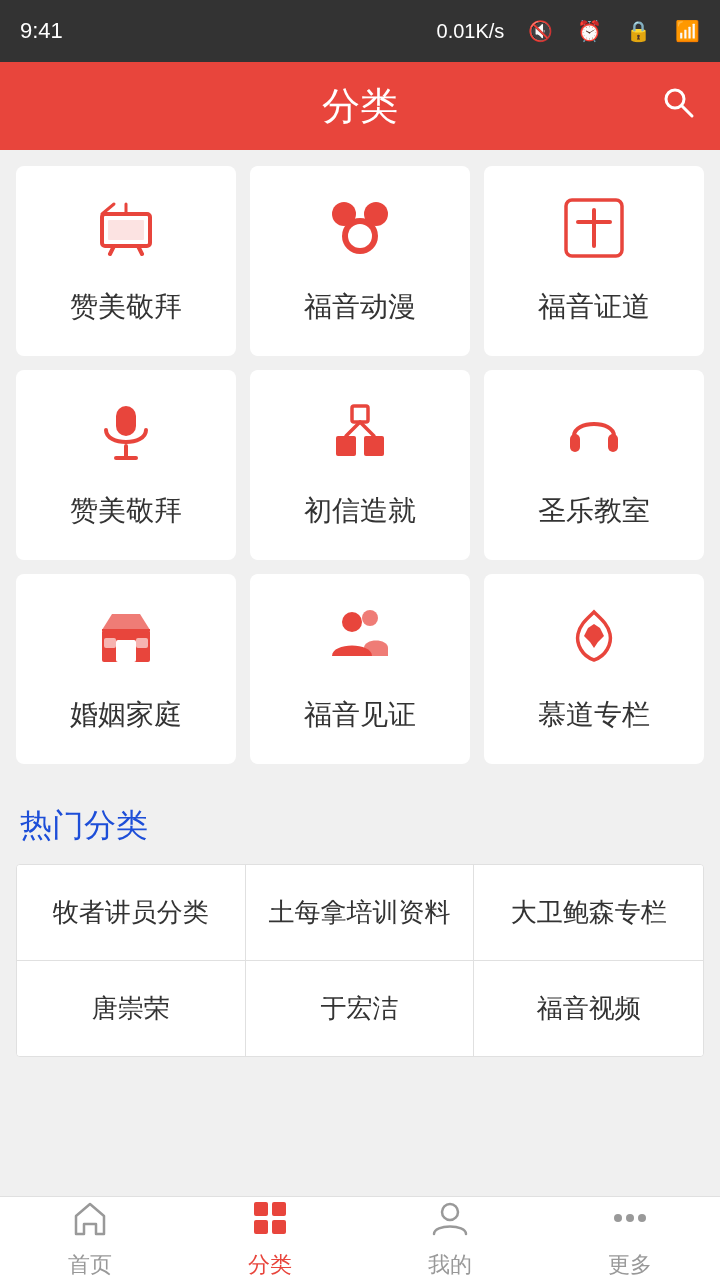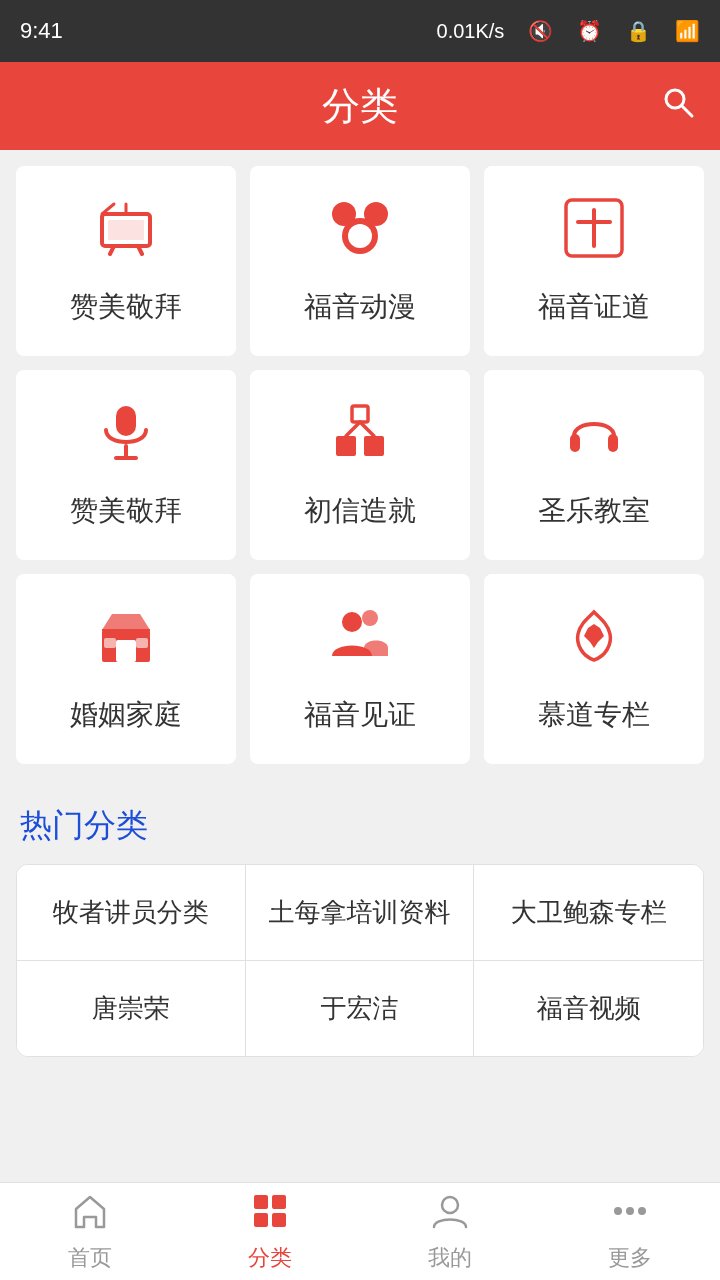--- a/index.html
+++ b/index.html
@@ -99,21 +99,21 @@
       color: #1d4ed8;
       margin-bottom: 16px;
       padding-left: 4px;
     }
 
     .hot-grid {
       display: grid;
       grid-template-columns: repeat(3, 1fr);
       gap: 0;
       border: 1px solid #e0e0e0;
-      border-radius: 12px;
+      border-radius: 4px;
       overflow: hidden;
       background: #fff;
     }
 
     .hot-item {
       background: #fff;
       display: flex;
       align-items: center;
       justify-content: center;
       padding: 30px 10px;
@@ -122,21 +122,21 @@
       cursor: pointer;
       border-right: 1px solid #e0e0e0;
       border-bottom: 1px solid #e0e0e0;
       text-align: center;
     }
     .hot-item:nth-child(3n) { border-right: none; }
     .hot-item:nth-child(4), .hot-item:nth-child(5), .hot-item:nth-child(6) { border-bottom: none; }
 
     
     .bottom-nav {
-      height: 98px;
+      height: 84px;
       background: #fff;
       border-top: 1px solid #e0e0e0;
       display: flex;
     }
 
     .nav-item {
       flex: 1;
       display: flex;
       flex-direction: column;
       align-items: center;

